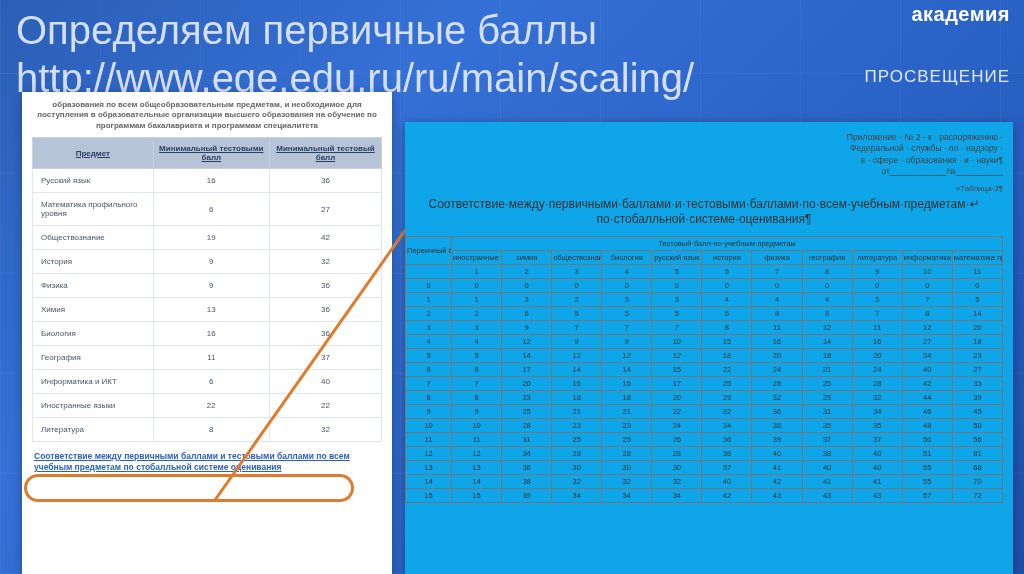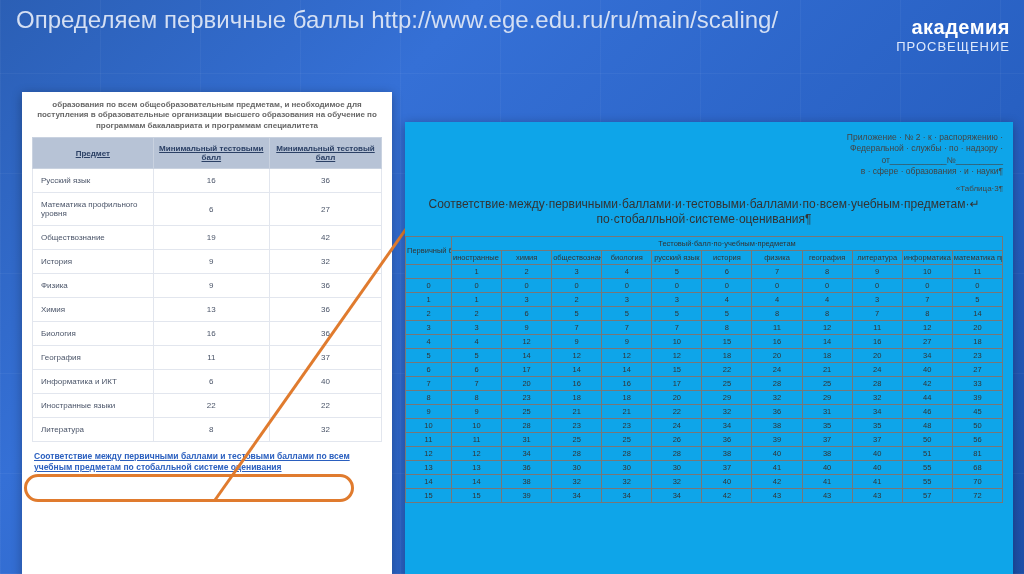--- a/index.html
+++ b/index.html
@@ -16,30 +16,30 @@
     content: "";
     position: absolute; inset: 0;
     background-image:
       repeating-linear-gradient( 90deg, rgba(255,255,255,.04) 0 1px, transparent 1px 100px),
       repeating-linear-gradient(  0deg, rgba(255,255,255,.04) 0 1px, transparent 1px 100px);
     pointer-events: none;
   }
 
   .title {
     position: absolute; left: 16px; top: 6px; right: 200px;
-    font-size: 24px; font-weight: 300; line-height: 1.2;
+    font-size: 40px; font-weight: 300; line-height: 1.2;
     color: #d4dff3;
   }
 
   .brand {
-    position: absolute; right: 14px; top: 16px;
+    position: absolute; right: 14px; top: 3px;
     text-align: right;
   }
   .brand .l1 { font-size: 20px; font-weight: 600; letter-spacing: .5px; }
-  .brand .l2 { font-size: 13px; font-weight: 300; letter-spacing: 1px; color: #dfe9fb; }
+  .brand .l2 { font-size: 17px; font-weight: 300; letter-spacing: 1px; color: #dfe9fb; margin-top: 41px; }
 
   
   .doc-left {
     position: absolute;
     left: 22px; top: 92px;
     width: 370px; height: 570px;
     background: #fff;
     color: #333;
     box-shadow: 0 2px 10px rgba(0,0,0,.3);
     font-size: 8px;
@@ -249,22 +249,22 @@
       <path d="M0,0 L10,5 L0,10 z" fill="#e07b2e"></path>
     </marker>
   </defs>
   <line x1="15" y1="350" x2="230" y2="45" stroke="#e07b2e" stroke-width="3" marker-end="url(#ah)"></line>
 </svg>
 
 <div class="doc-right">
   <div class="appendix">
     <div>Приложение · № 2 · к · распоряжению ·</div>
     <div>Федеральной · службы · по · надзору ·</div>
+    <div>в · сфере · образования · и · науки¶</div>
     <div>от____________№__________</div>
-    <div>в · сфере · образования · и · науки¶</div>
   </div>
   <div class="tbl-label">«Таблица·3¶</div>
   <div class="heading">Соответствие·между·первичными·баллами·и·тестовыми·баллами·по·всем·учебным·предметам·↵ по·стобалльной·системе·оценивания¶</div>
 
   <table class="scale">
     <thead>
       <tr>
         <th rowspan="2" class="primary-col">Первичный балл</th>
         <th colspan="11">Тестовый·балл·по·учебным·предметам</th>
       </tr>

